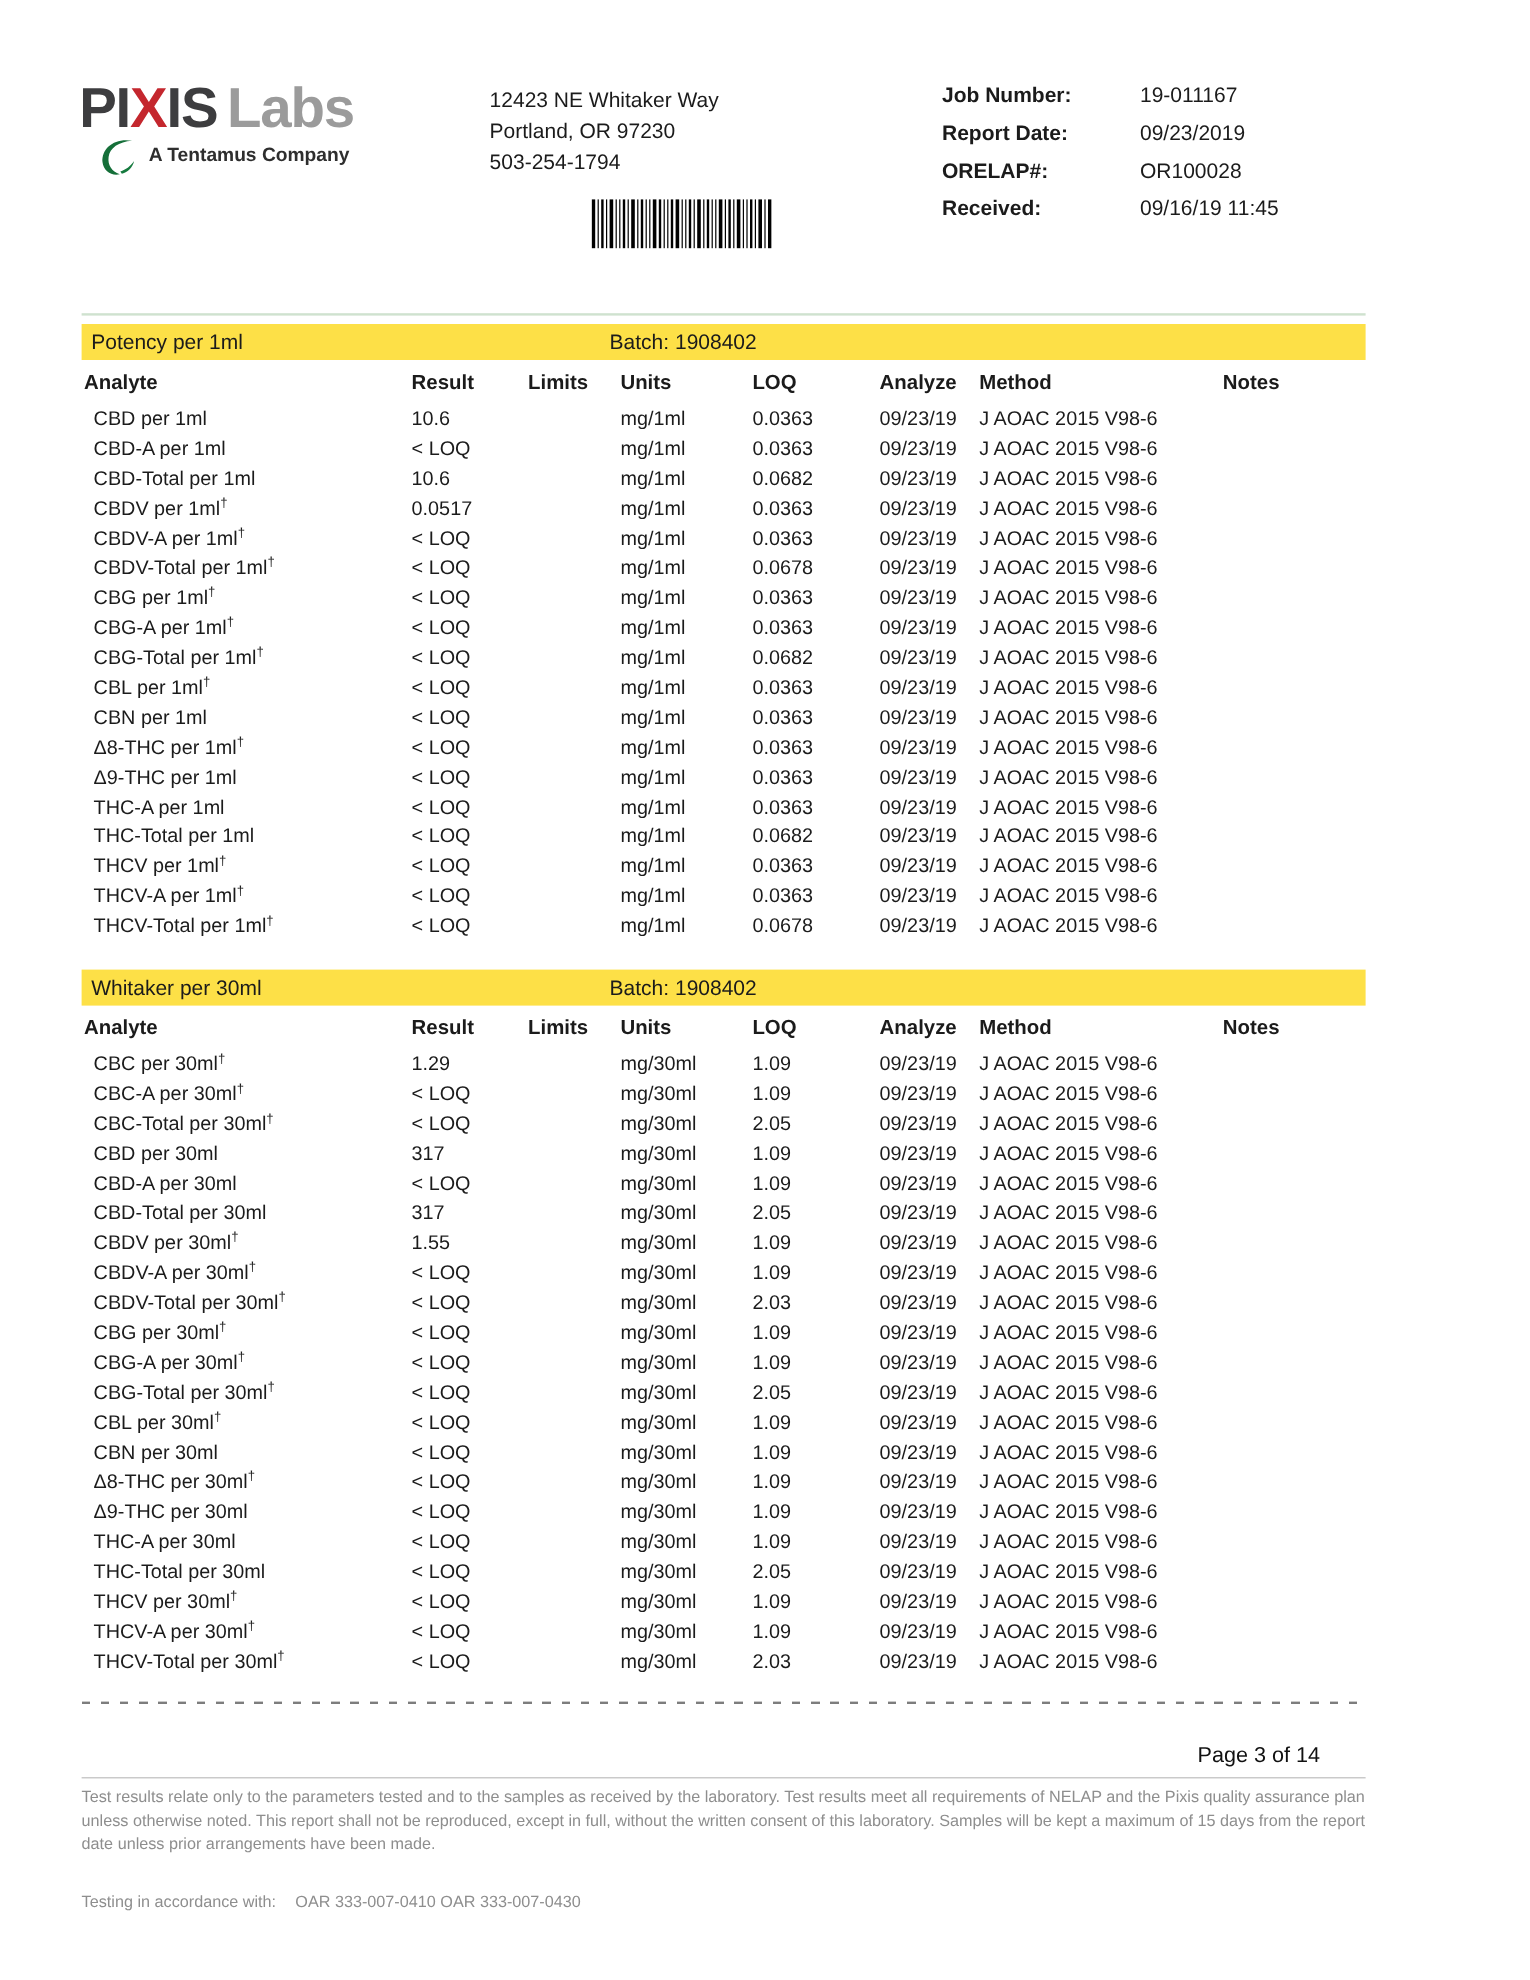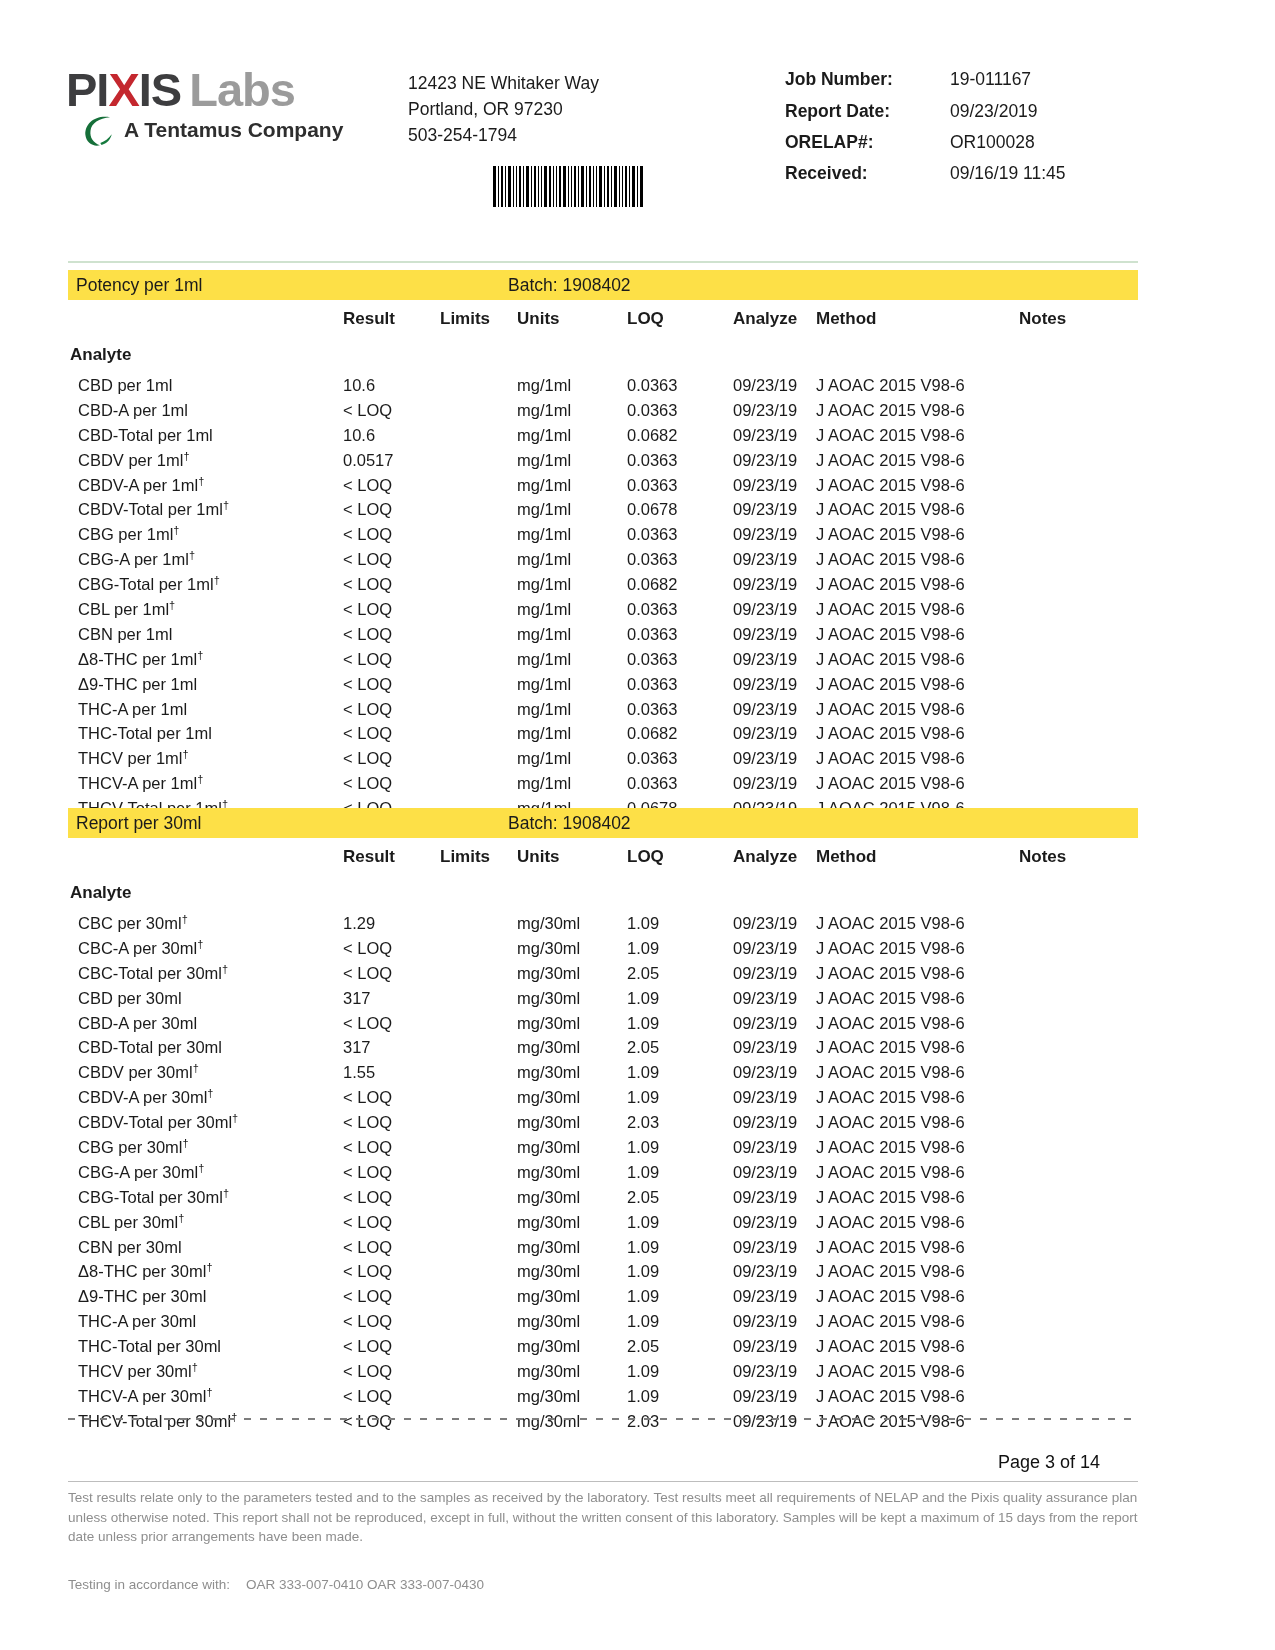--- a/index.html
+++ b/index.html
@@ -7,37 +7,37 @@
   .page {
     position:relative; width:1275px; height:1650px; background:#fff;
     font-family:"Liberation Sans", sans-serif; color:#1b1b1b; overflow:hidden;
   }
   
   .brand { position:absolute; left:66px; top:62px; font-size:47px; font-weight:bold; letter-spacing:-1px; white-space:nowrap; }
   .brand .pixis { color:#3d3d3f;margin-top:44px; }
   .brand .x { color:#c4272e; }
   .brand .labs { color:#9b9b9b; margin-left:8px;text-align:right; }
   .tagline { position:absolute; left:82px; top:113px; display:flex; align-items:center; gap:8px; }
-  .tagline .tagtext { font-size:21px; font-weight:bold; color:#2e2e2e; }
+  .tagline .tagtext { font-size:16px; font-weight:bold; color:#2e2e2e; }
   .address { position:absolute; left:408px; top:70px; width:300px; font-size:17.5px; line-height:26px; }
   .barcode { position:absolute; left:493px; top:166px; width:150px; height:41px; }
   .info { position:absolute; left:785px; top:64px; }
   .info-row { display:flex; height:31.4px; align-items:center; font-size:17.5px; }
   .info-label { width:165px; font-weight:bold; }
   
   .section { position:absolute; left:68px; width:1070px; }
   .sec1 { top:261px; }
   .sec2 { top:808px; }
   .topline { height:2px; background:#cfe2cf; margin-bottom:7px; }
   .bar { height:30px; background:#fde047; position:relative; display:flex; align-items:center; font-size:17.5px; }
   .bar .title { padding-left:8px; }
   .bar .batch { position:absolute; left:440px; }
   .thead, .trow { display:grid; grid-template-columns:275px 97px 77px 110px 106px 83px 203px 1fr; }
   .thead { font-weight:bold; font-size:17px; padding:9px 0 8px 0; }
-  .thead > div:first-child { padding-left:2px;margin-top:36px; }
+  .thead > div:first-child { padding-left:2px; }
   .trow { height:24.9px; align-items:center; font-size:16.5px; }
   .trow > div:first-child { padding-left:10px; }
   sup { font-size:11px; line-height:0; vertical-align:super; }
   
   .dashline { position:absolute; top:1418px; left:68px; width:1070px; height:2px;
     background:repeating-linear-gradient(90deg,#7d7d7d 0 7px, transparent 7px 16px); }
   .page-num { position:absolute; top:1452px; left:68px; width:1032px; text-align:right; font-size:18px; color:#111; }
   .footdivider { position:absolute; top:1481px; left:68px; width:1070px; height:1px; background:#bdbdbd; }
   .disclaimer { position:absolute; top:1488px; left:68px; width:1070px; font-size:13.5px; line-height:19.5px; color:#8e8e8e; }
   .testing { position:absolute; top:1553px; left:68px; font-size:13.5px; color:#8e8e8e; display:flex; gap:16px;margin-top:24px; }
@@ -321,21 +321,21 @@
           <div>0.0678</div>
           <div>09/23/19</div>
           <div>J AOAC 2015 V98-6</div>
           <div></div>
         </div>
       </div>
   </div>
 
   <div class="section sec2">
     <div class="bar">
-      <span class="title">Report per 30ml</span>
+      <span class="title">Whitaker per 30ml</span>
       <span class="batch">Batch: 1908402</span>
     </div>
     <div class="thead">
         <div>Analyte</div>
         <div>Result</div>
         <div>Limits</div>
         <div>Units</div>
         <div>LOQ</div>
         <div>Analyze</div>
         <div>Method</div>

